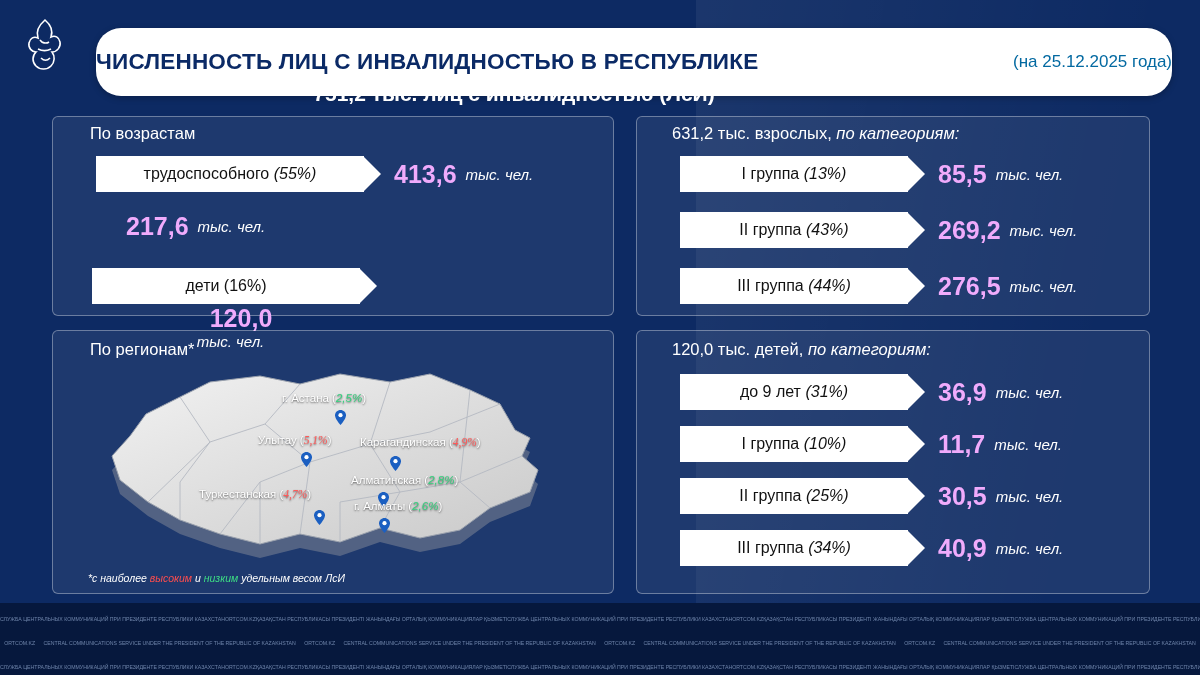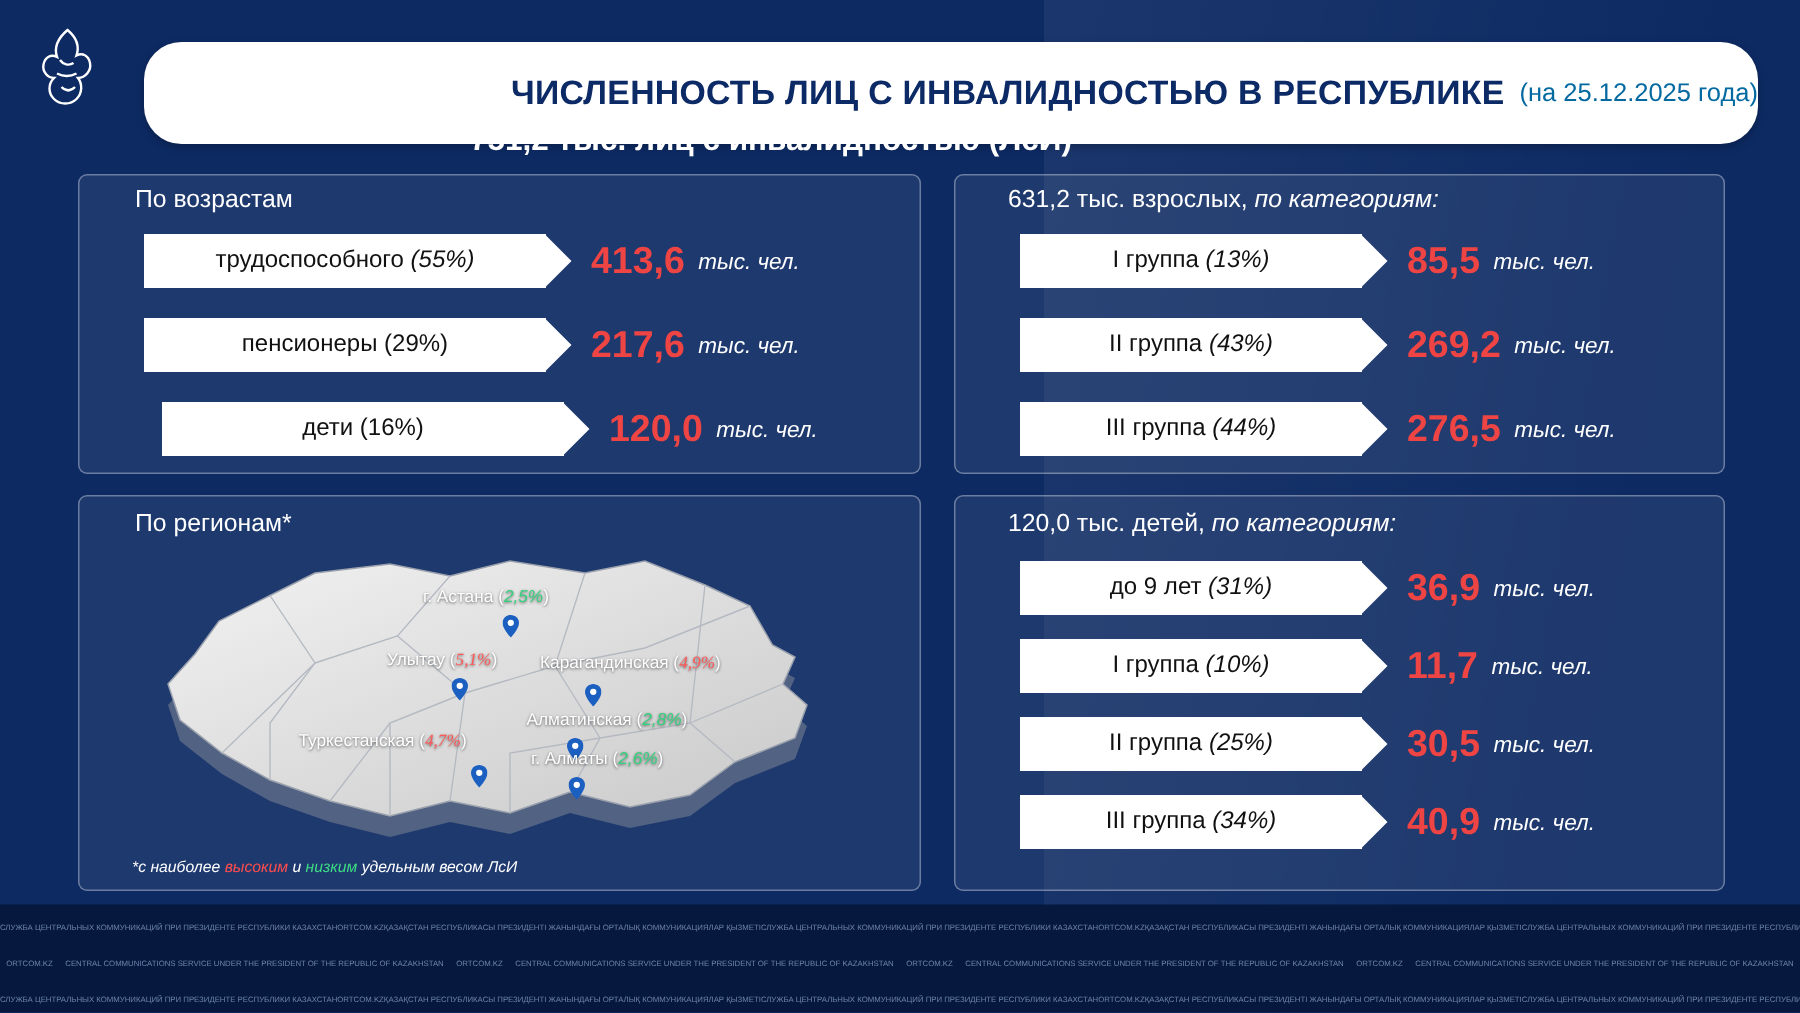--- a/index.html
+++ b/index.html
@@ -25,21 +25,21 @@
 
   
   .header{position:absolute;top:14px;left:0;width:1200px;height:62px;}
   .emblem{
     position:absolute;left:14px;top:0px;width:62px;height:62px;
     display:flex;align-items:center;justify-content:center;
   }
   .title-pill{
     position:absolute;left:96px;top:14px;width:1076px;height:68px;
     background:#ffffff;border-radius:25px;
-    display:flex;align-items:center;justify-content:flex-end;gap:10px;
+    display:flex;align-items:center;justify-content:space-between;gap:10px;
     box-shadow:0 2px 6px rgba(0,0,0,.25);
   }
   .title-main{
     color:#0b2a66;font-weight:bold;font-size:22.5px;letter-spacing:.2px;
   }
   .title-date{color:#0369a1;font-size:17px;}
 
   .subtitle{
     position:absolute;top:82px;left:0;width:1028px;text-align:center;
     color:#ffffff;font-weight:bold;font-size:21px;
@@ -73,21 +73,21 @@
   }
   .arrow::after{
     content:"";position:absolute;right:-17px;top:0;
     width:0;height:0;
     border-top:18px solid transparent;
     border-bottom:18px solid transparent;
     border-left:18px solid #ffffff;
   }
   .arrow em{font-style:italic;}
   .val{
-    color:#ef4444;font-weight:bold;font-size:25px;margin-left:30px;white-space:nowrap;
+    color:#f0abfc;font-weight:bold;font-size:25px;margin-left:30px;white-space:nowrap;
   }
   .unit{color:#ffffff;font-style:italic;font-size:15px;margin-left:9px;}
 
   
   .map-wrap{position:absolute;left:60px;top:352px;width:545px;height:235px;}
   .map-note{
     position:absolute;left:88px;top:572px;width:520px;
     color:#ffffff;font-size:10.5px;font-style:italic;
   }
   .hi{color:#ff4d4d;font-style:italic;}
@@ -149,28 +149,25 @@
 
   <div class="row" style="left:96px;top:156px;">
     <div class="arrow" style="width:268px;">
       <span>трудоспособного</span>&nbsp;<em>(55%)</em>
     </div>
     <div class="val">413,6</div>
     <div class="unit">тыс. чел.</div>
   </div>
 
   <div class="row" style="left:96px;top:212px;">
-    <div class="arrow" style="width:268px;">
-      <span>пенсионеры</span>&nbsp;<span>(29%)</span>
-    </div>
     <div class="val">217,6</div>
     <div class="unit">тыс. чел.</div>
   </div>
 
-  <div class="row" style="left:108px;top:268px;">
+  <div class="row" style="left:92px;top:268px;flex-direction:column;">
     <div class="arrow" style="width:268px;">
       <span>дети</span>&nbsp;<span>(16%)</span>
     </div>
     <div class="val">120,0</div>
     <div class="unit">тыс. чел.</div>
   </div>
 
   <div class="panel" id="panel-adults"></div>
   <div class="panel-title" style="left:672px;top:124px;">
     <span>631,2 тыс. взрослых,</span><span class="thin"> по категориям:</span>

